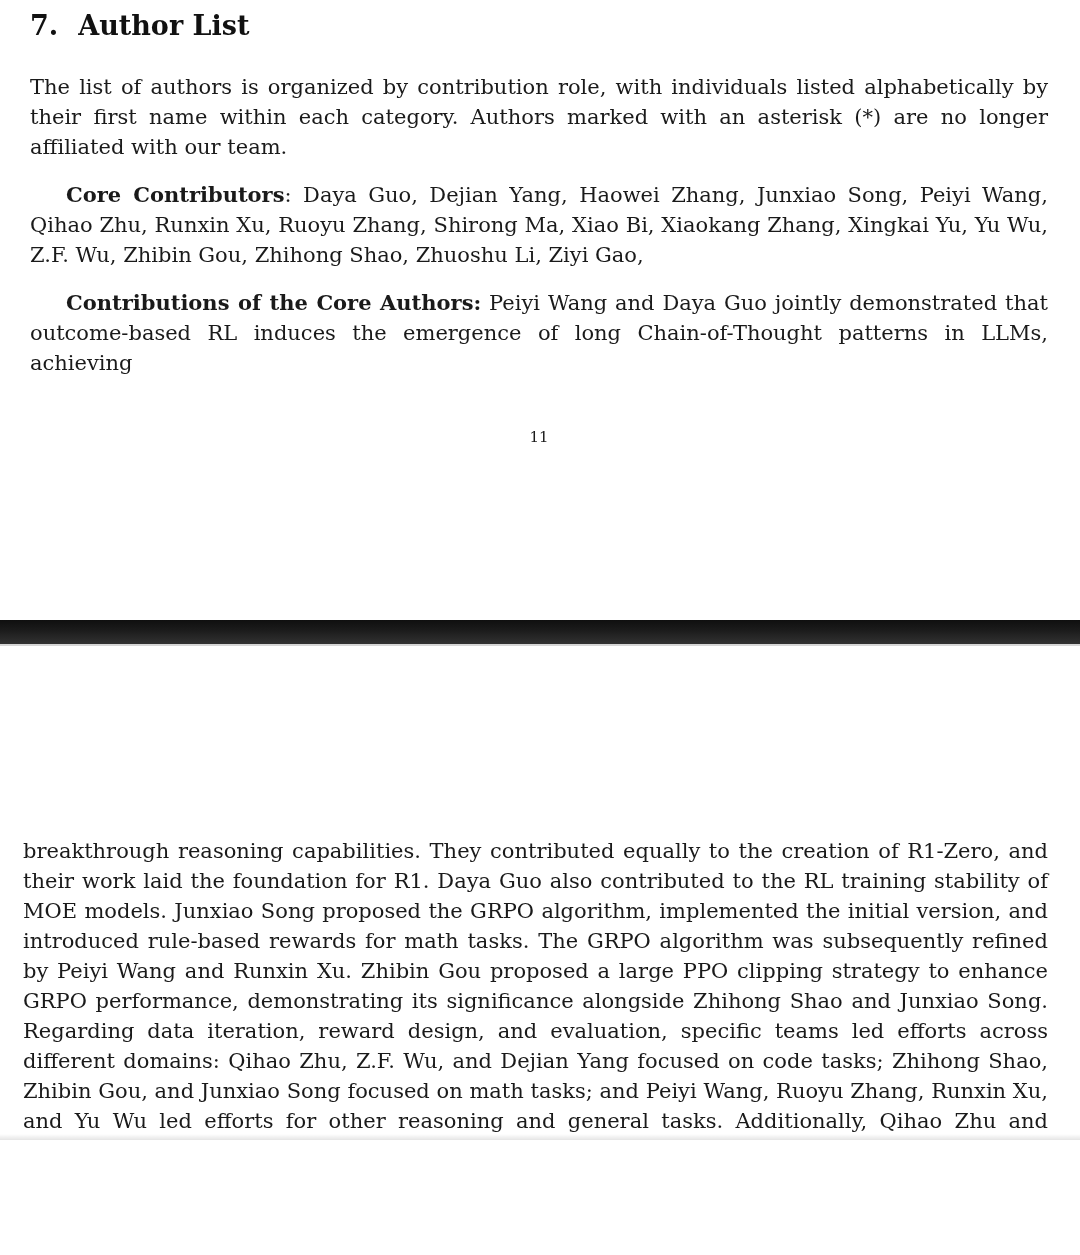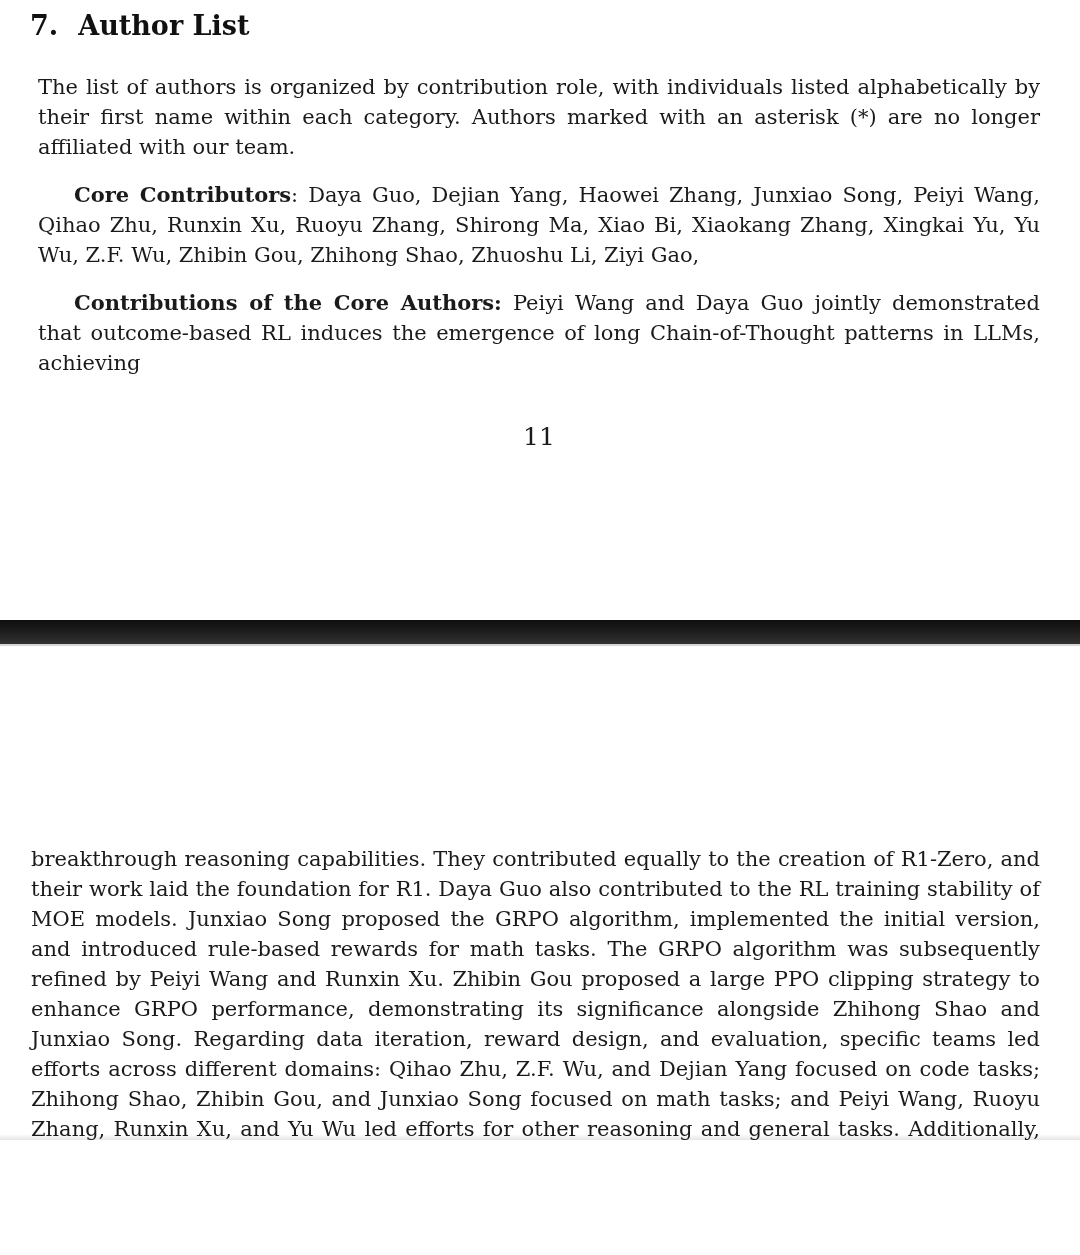--- a/index.html
+++ b/index.html
@@ -29,31 +29,31 @@
     font-size: 27px;
     line-height: 36px;
     font-weight: bold;
     margin: 0 0 28px 0;
     color: #111111;
   }
   .sec-num { margin-right: 20px; }
   .body-par {
     font-size: 21px;
     line-height: 30px;
-    margin: 8px;
+    margin: 0;
     text-align: justify;
     text-justify: inter-word;
   }
   .body-par + .body-par { margin-top: 18px; }
   .indent { text-indent: 36px; }
   .bold { font-weight: bold; }
   .page-number {
     margin-top: 44px;
     text-align: center;
-    font-size: 25px;
+    font-size: 15px;
     line-height: 30px;
   }
   .page-separator {
     box-sizing: border-box;
     height: 26px;
     width: 100%;
     background: linear-gradient(to bottom, #0f0f0f 0%, #1c1c1c 45%, #323232 100%);
     border-bottom: 2px solid #d6d6d6;
   }
   .page-bottom {

